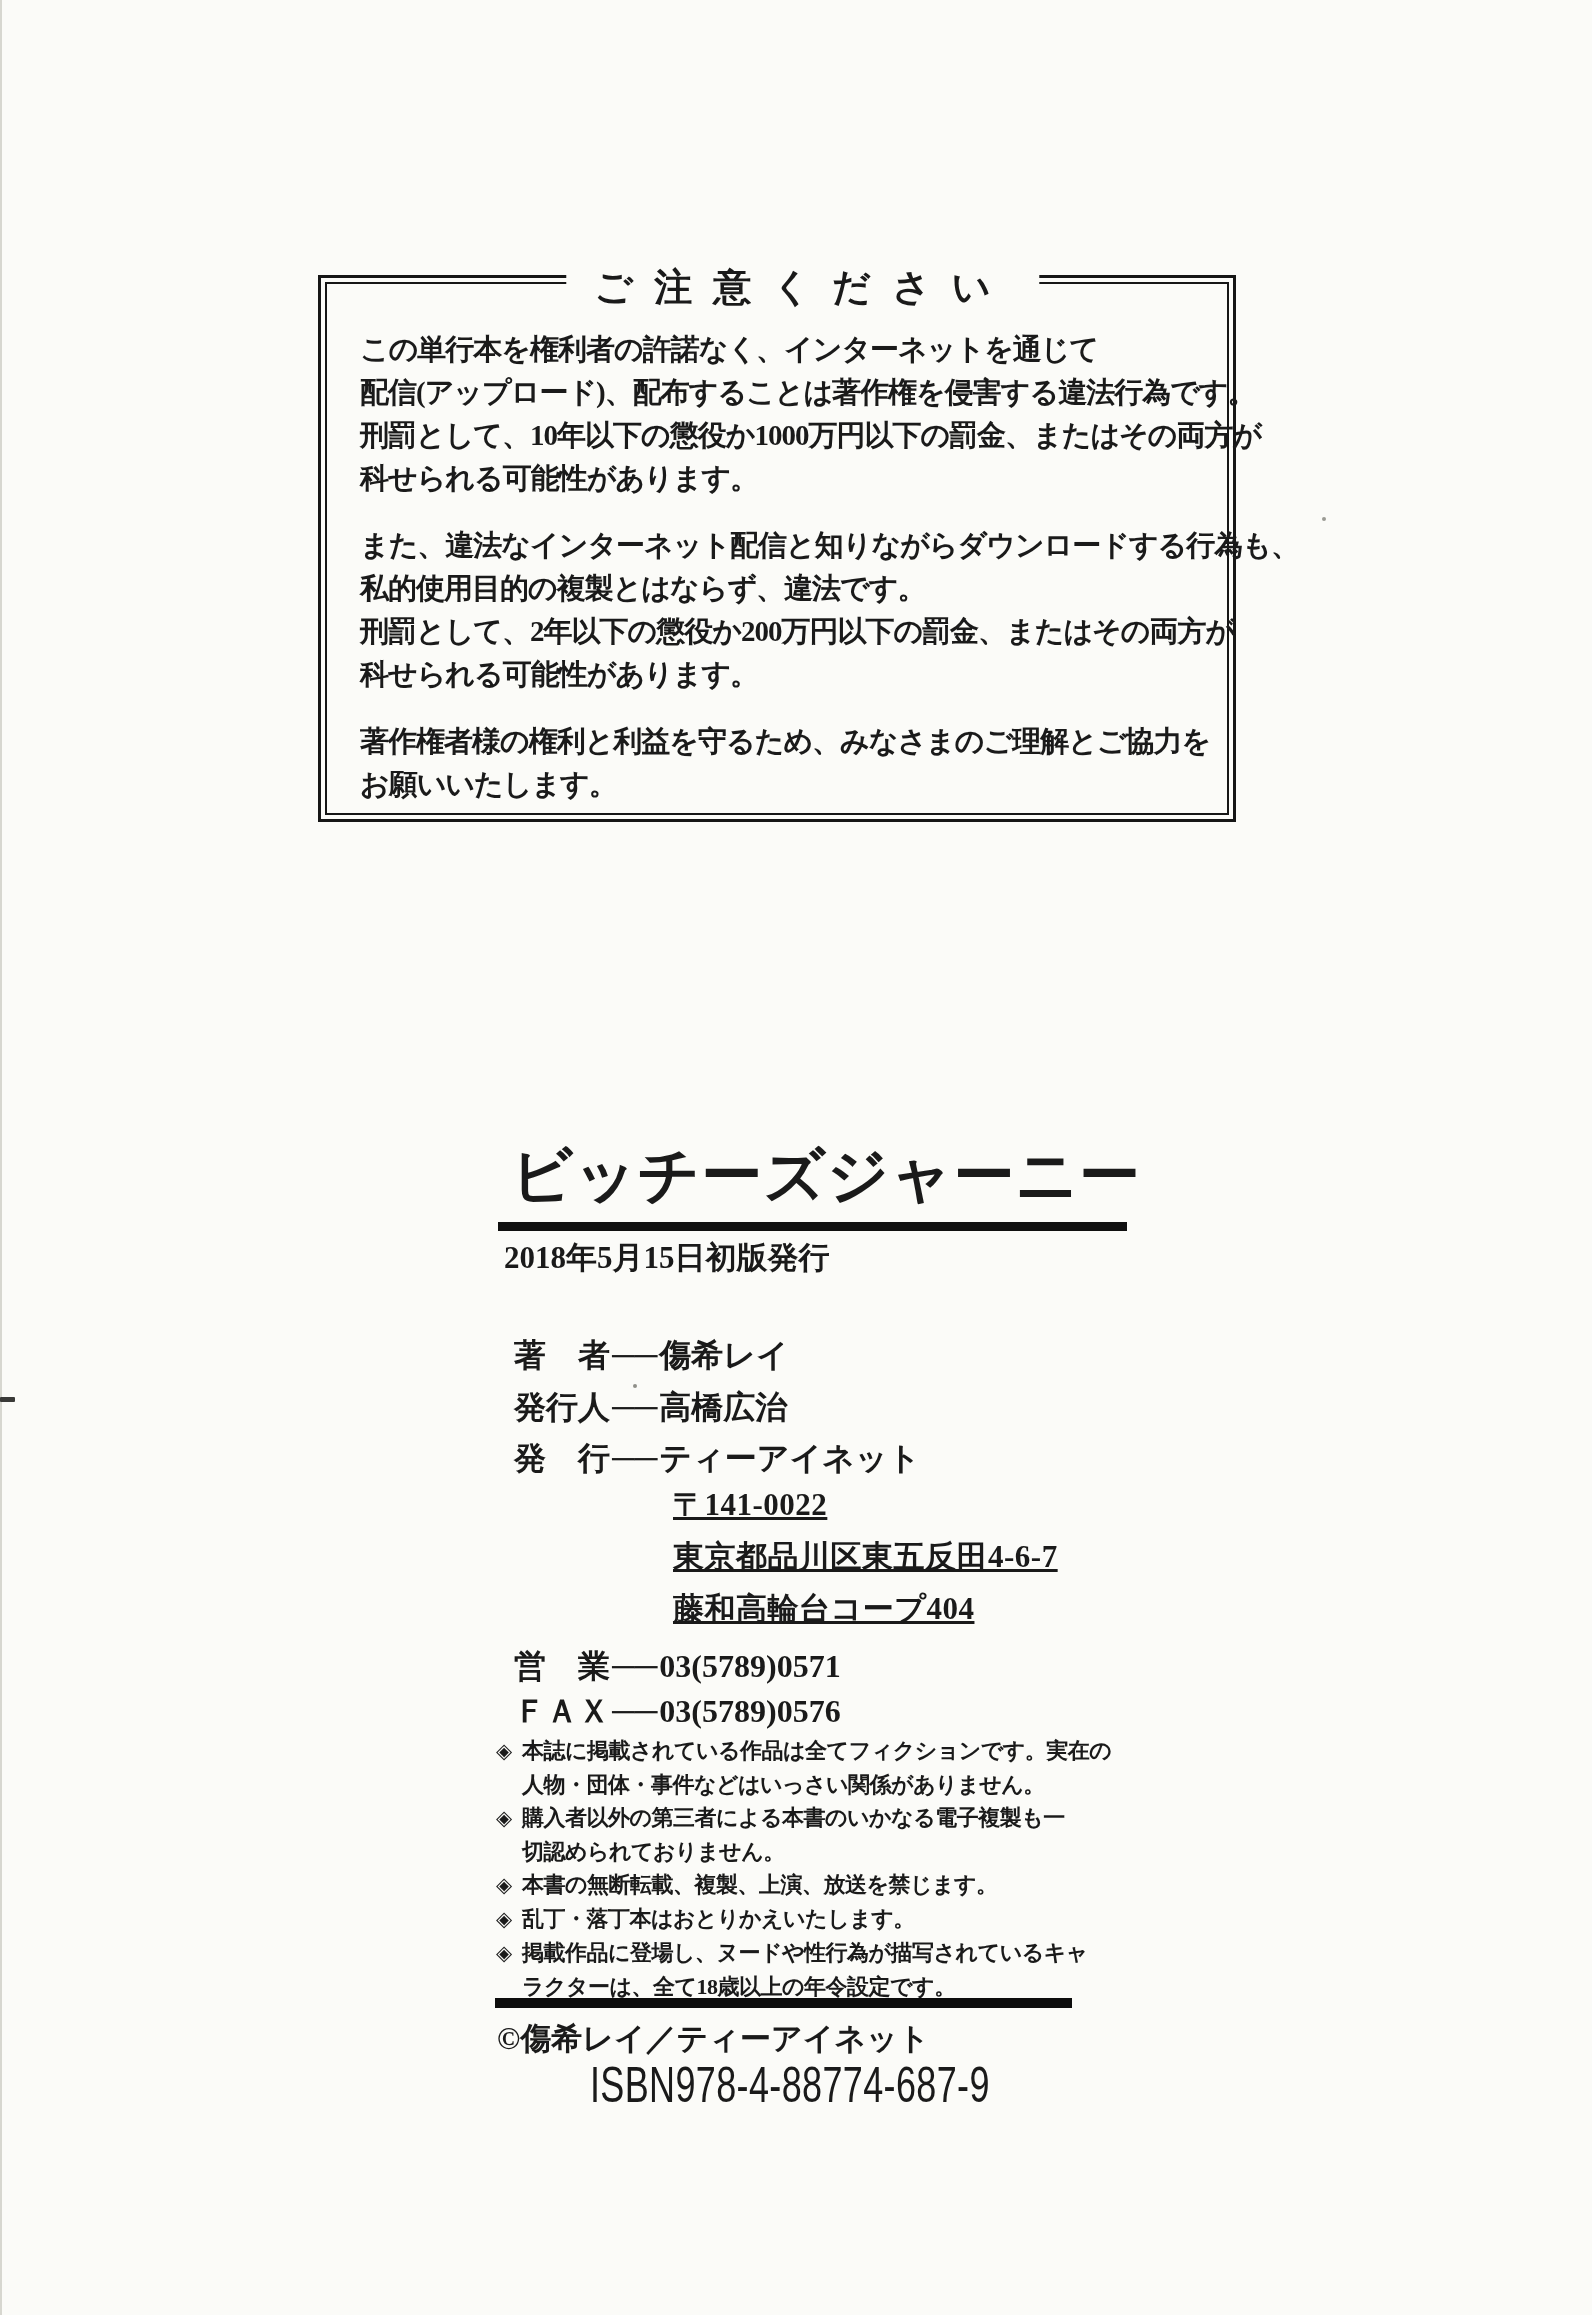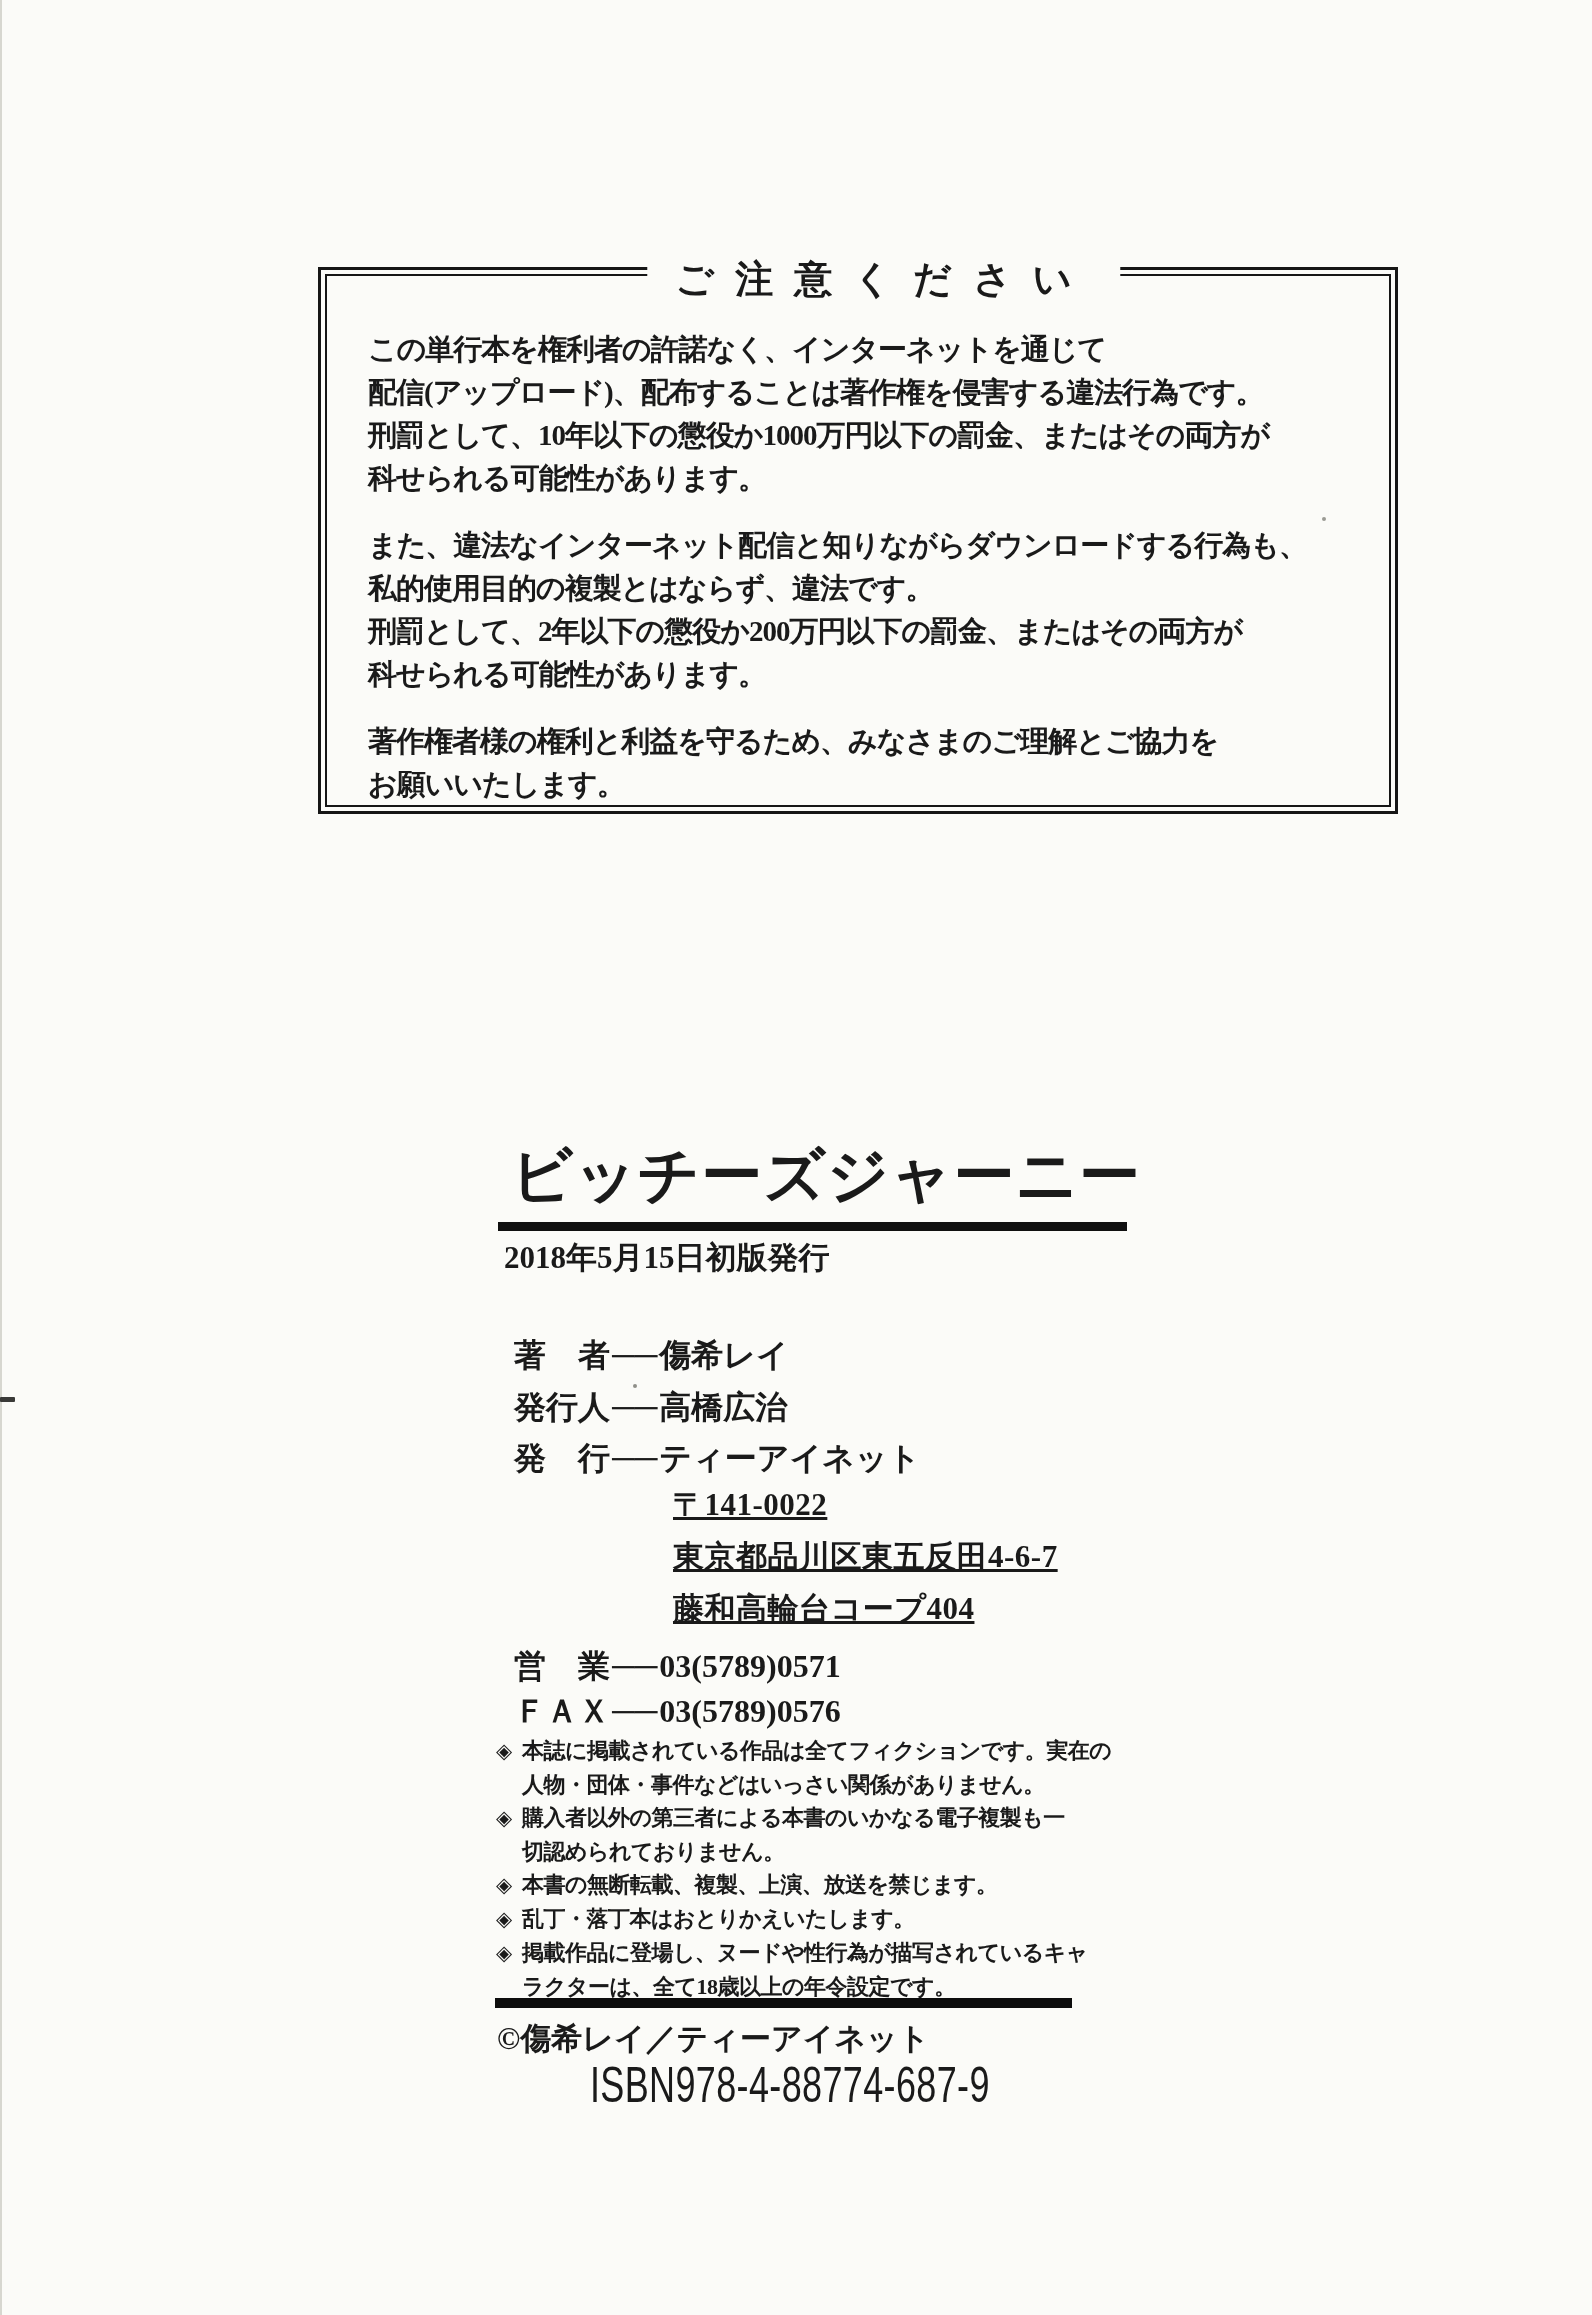--- a/index.html
+++ b/index.html
@@ -19,22 +19,22 @@
   }
 
   
   .edge-sliver{position:absolute;left:0;top:0;width:2px;height:100%;background:#d7d7d0;}
   .edge-dash{position:absolute;left:0;top:1397px;width:15px;height:5px;background:#3a3a38;border-radius:1px;}
   .speck-a{position:absolute;left:1322px;top:517px;width:4px;height:4px;background:#9a9a94;border-radius:50%;}
   .speck-b{position:absolute;left:633px;top:1384px;width:4px;height:4px;background:#8f8f89;border-radius:50%;}
 
   
   .notice-box{
-    position:absolute;left:318px;top:267px;
-    width:1080px;height:547px;
+    position:absolute;left:318px;top:275px;
+    width:918px;height:547px;
     border:3px solid #161616;
     box-sizing:border-box;
   }
   .notice-inner{
     position:absolute;inset:4px;
     border:2px solid #161616;
   }
   .notice-title{
     position:absolute;top:9px;left:calc(50% + 26px);
     transform:translate(-50%,-50%);
@@ -44,21 +44,21 @@
     font-size:38px;font-weight:600;
     letter-spacing:21px;
     white-space:nowrap;
     line-height:52px;
   }
   .notice-body{
     position:absolute;left:39px;top:50px;right:16px;
     font-size:29px;font-weight:600;
     line-height:43px;letter-spacing:-1px;
   }
-  .notice-body p{margin:8px;}
+  .notice-body p{margin:0;}
   .notice-body p + p{margin-top:24px;}
   .notice-line{display:block;white-space:nowrap;}
 
   
   .colophon{
     position:absolute;left:502px;top:1131px;
     width:697px;height:995px;
   }
   .book-title{
     position:absolute;left:-3px;top:-8px;margin:12px;

